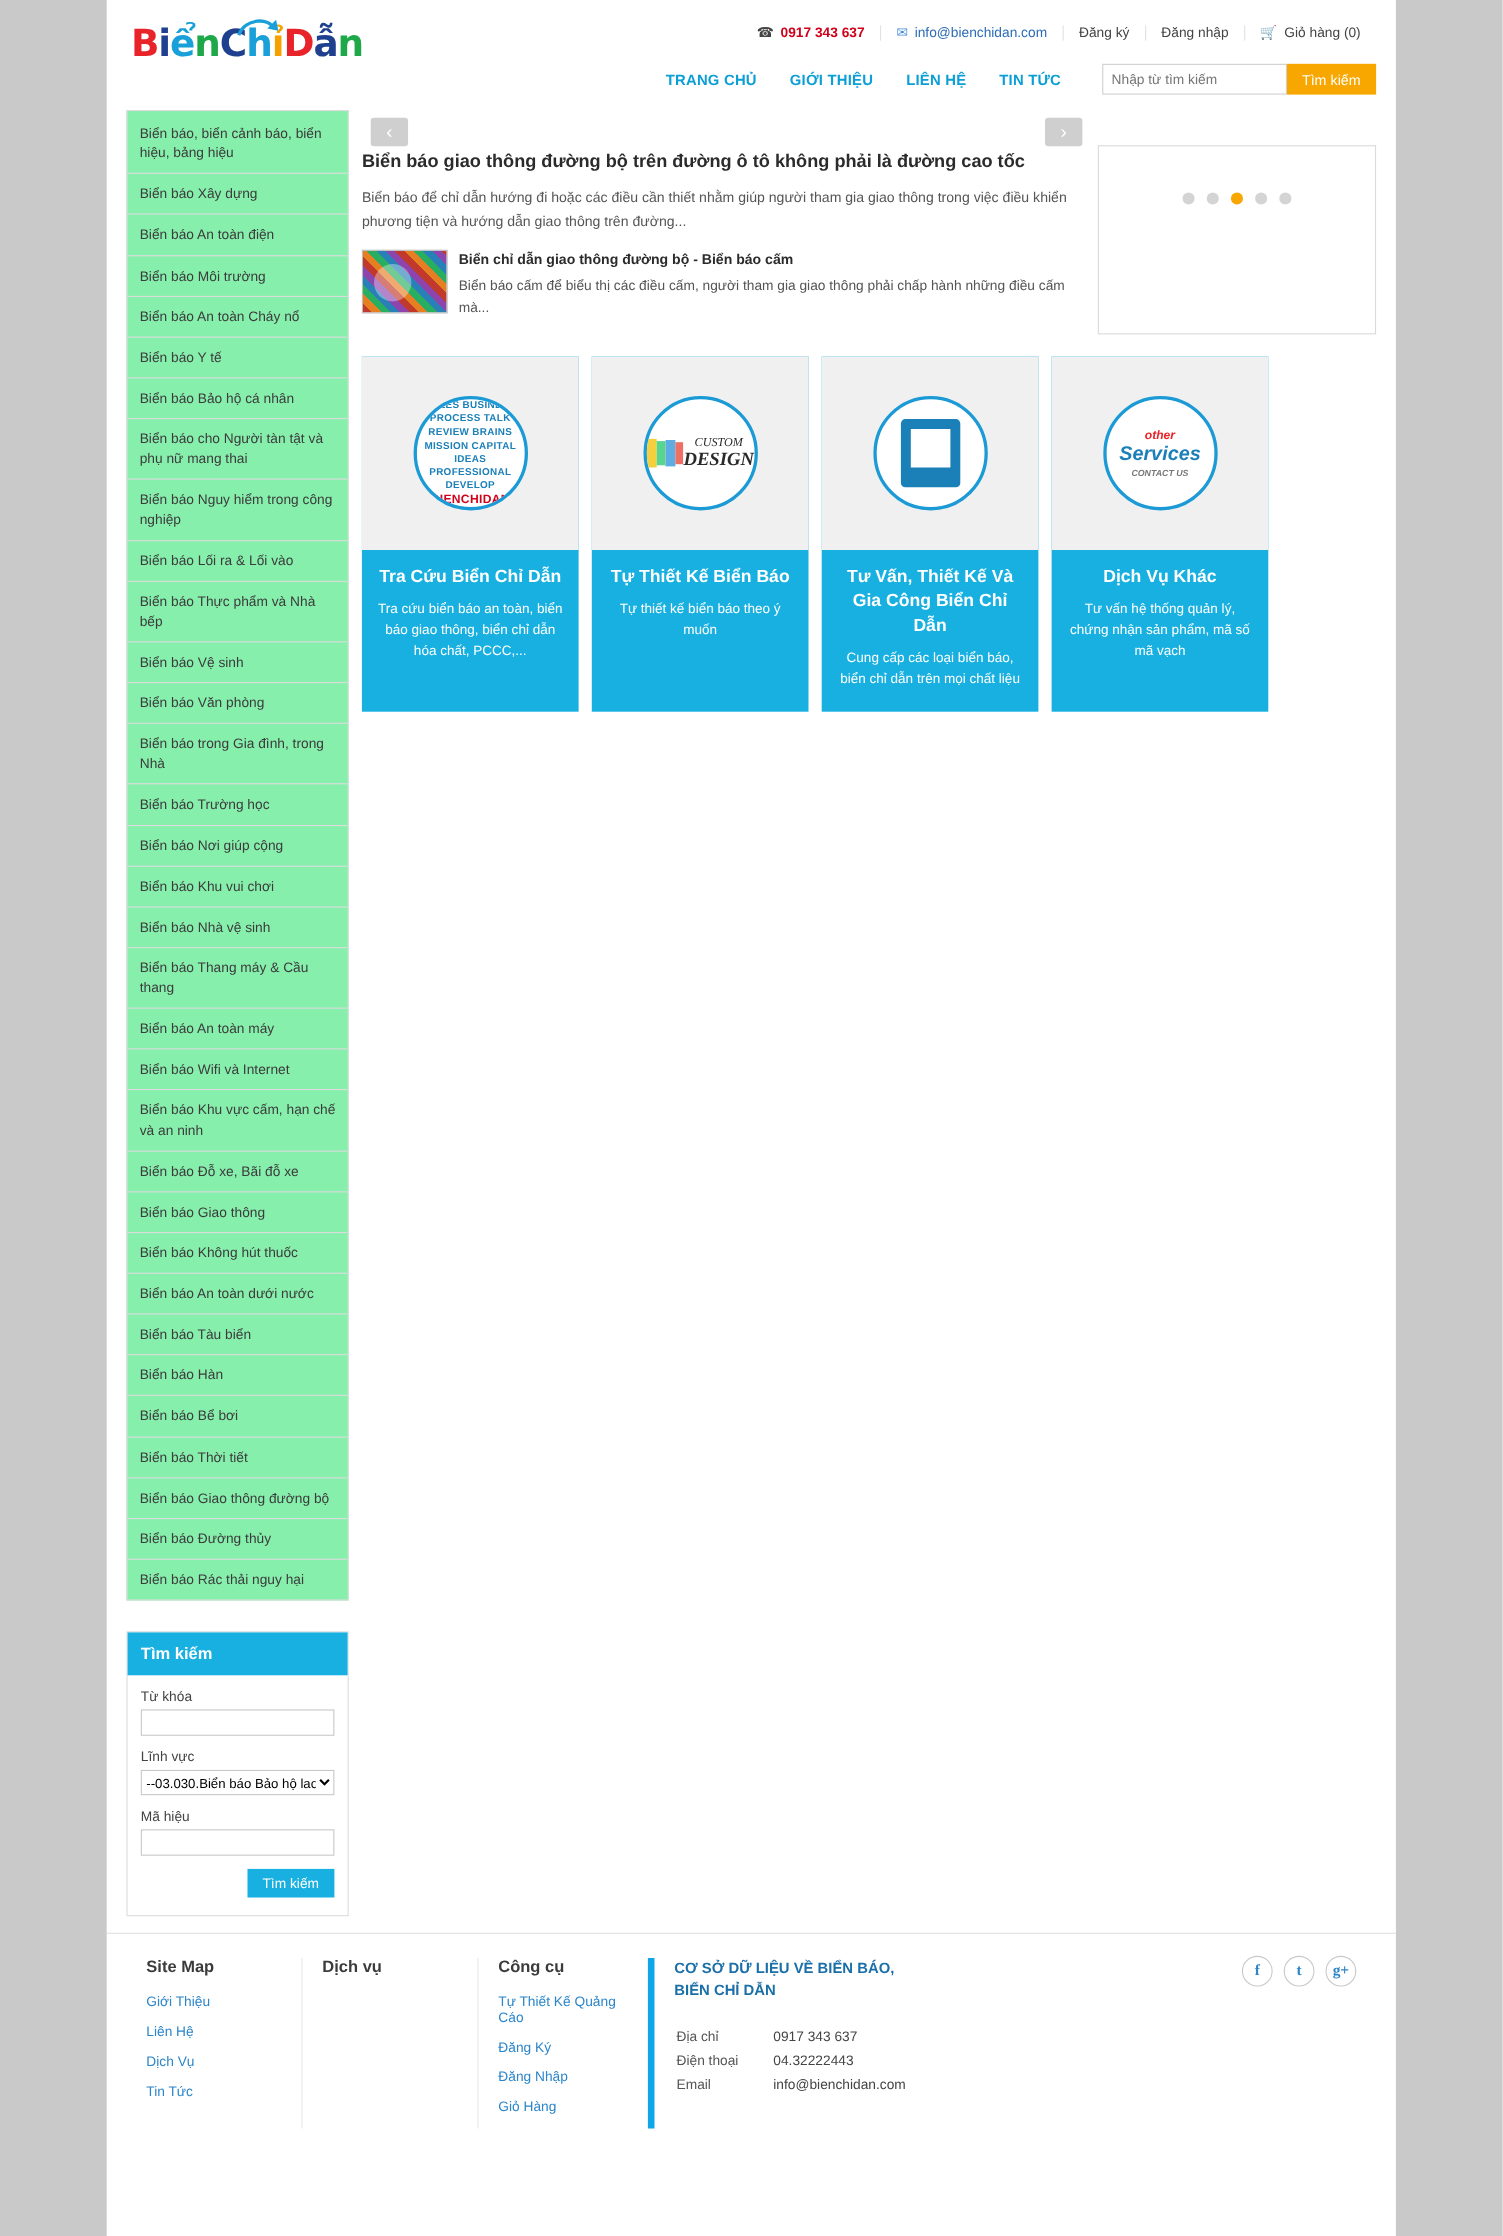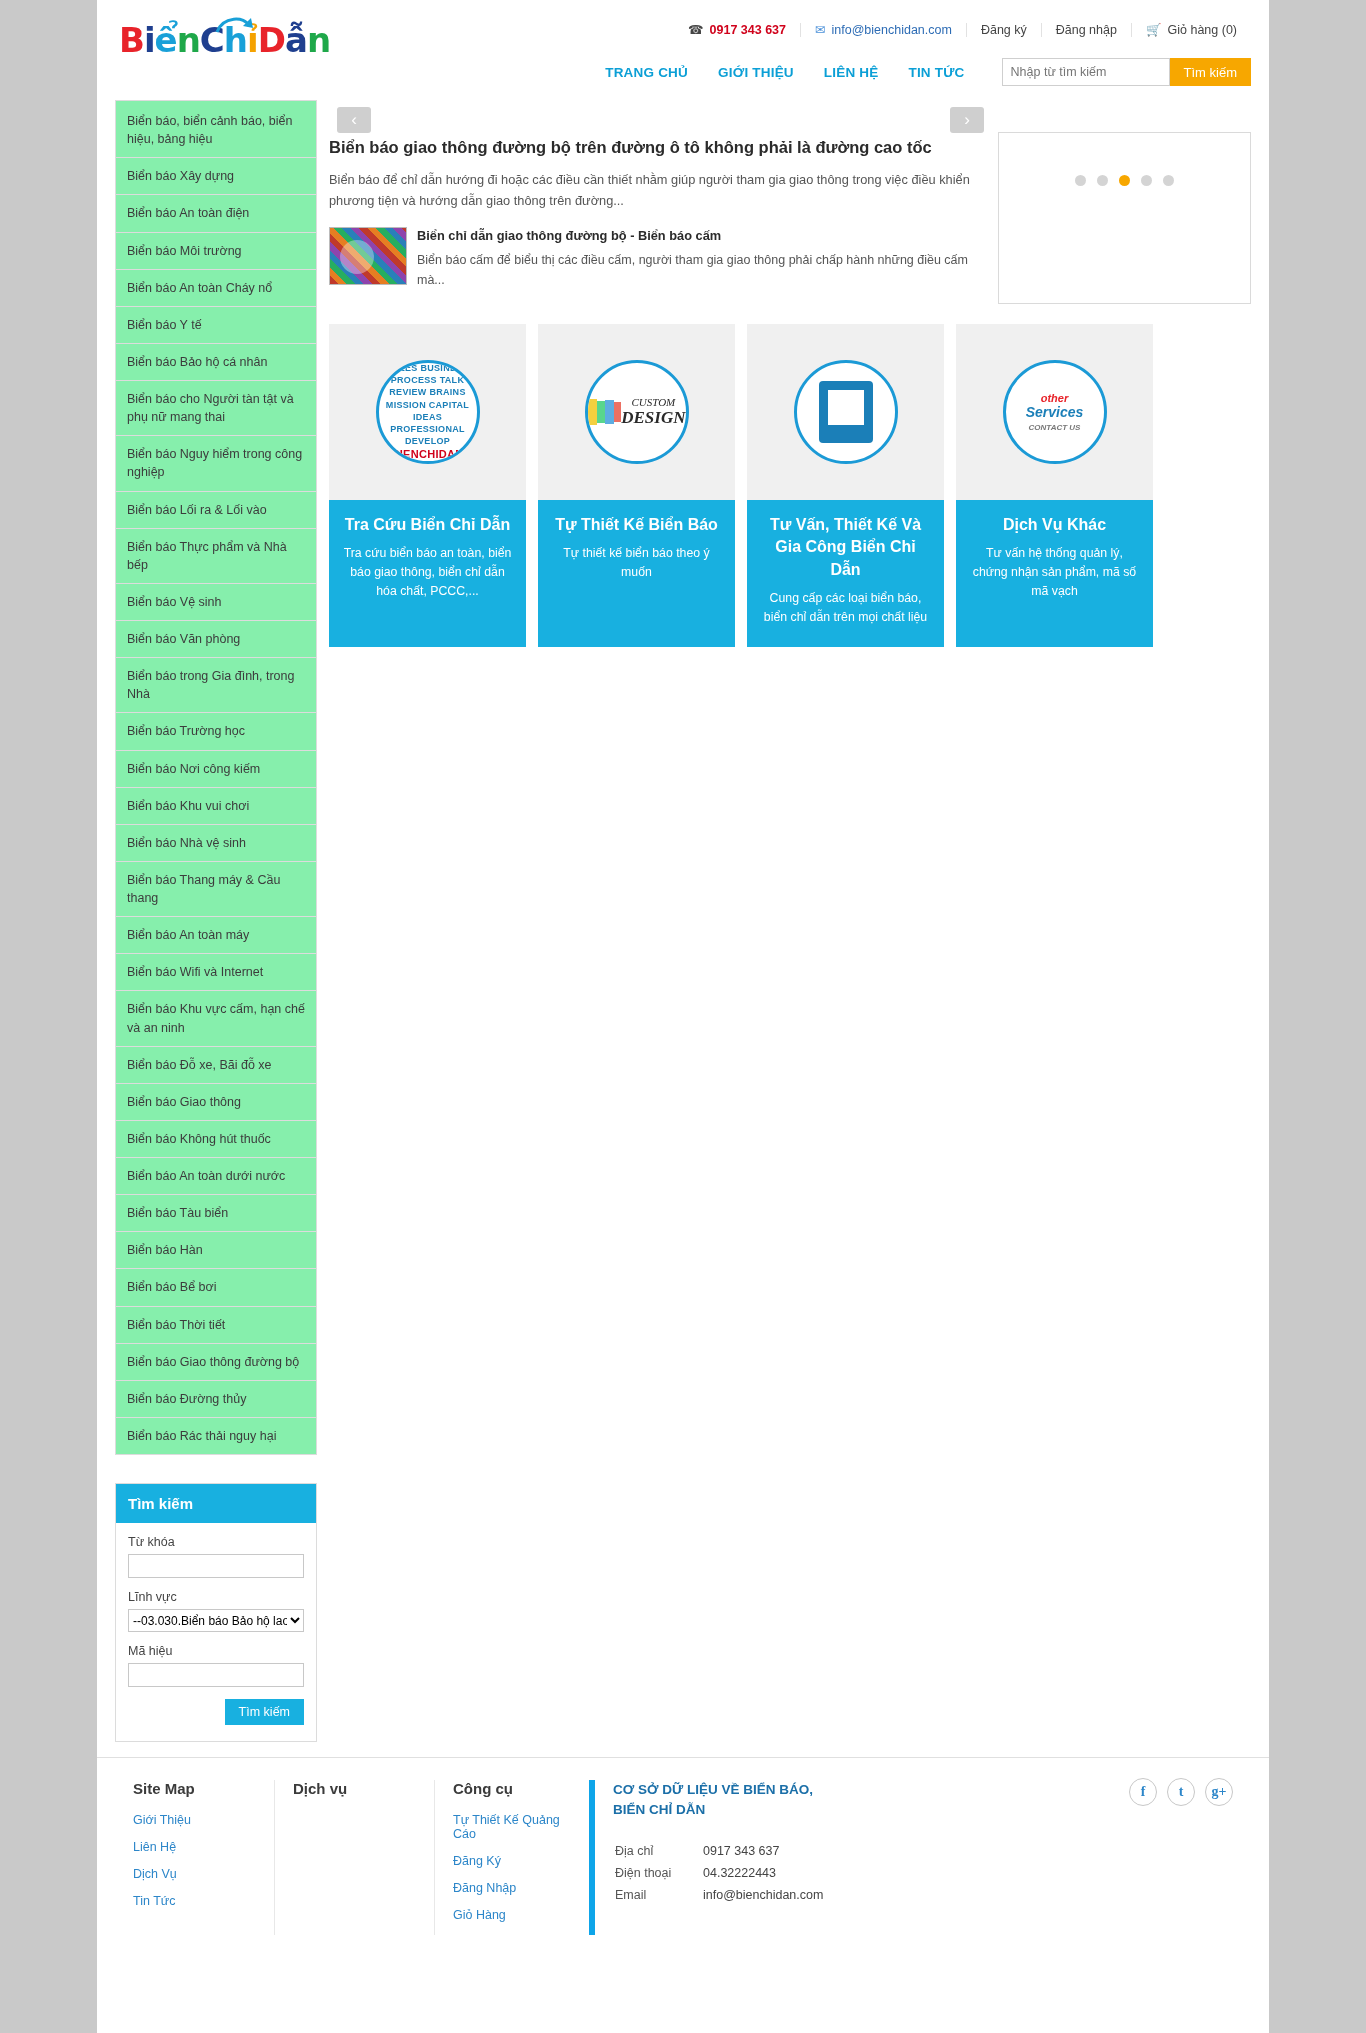--- a/index.html
+++ b/index.html
@@ -307,21 +307,21 @@
   }
   .c1 { font-size: 9px; color: #1b7fb8; font-weight: bold; letter-spacing: .3px; line-height: 1.35; padding: 6px; }
   .c1 b { display: block; color: #d0021b; font-size: 11px; }
   .c2 { font-family: "Liberation Serif", serif; font-style: italic; color: #2a2a2a; }
   .c2 .s { font-size: 11px; display: block; }
   .c2 .b { font-size: 17px; font-weight: bold; display: block; }
   .c3-dev { width: 54px; height: 62px; background: #1b7fb8; border-radius: 4px; position: relative; }
   .c3-dev:after { content:""; position:absolute; left:9px; top:9px; right:9px; bottom:18px; background:#fff; }
   .c4 { color: #1b7fb8; font-weight: bold; font-style: italic; }
   .c4 .s { font-size: 11px; color: #e8232a; display: block; }
-  .c4 .b { font-size: 14px; display: block; }
+  .c4 .b { font-size: 18px; display: block; }
   .c4 .t { font-size: 8px; color: #777; display: block; margin-top: 3px; }
   
   .footer {
     border-top: 1px solid #e0e0e0;
     display: flex;
     padding: 22px 18px 26px 18px;
   }
   .fcol { padding: 0 18px; }
   .fcol.c1w { width: 160px; border-right: 1px solid #e8e8e8; }
   .fcol.c2w { width: 160px; border-right: 1px solid #e8e8e8; }
@@ -434,21 +434,21 @@
         <div class="cat">Biển báo Y tế</div>
         <div class="cat">Biển báo Bảo hộ cá nhân</div>
         <div class="cat">Biển báo cho Người tàn tật và phụ nữ mang thai</div>
         <div class="cat">Biển báo Nguy hiểm trong công nghiệp</div>
         <div class="cat">Biển báo Lối ra &amp; Lối vào</div>
         <div class="cat">Biển báo Thực phẩm và Nhà bếp</div>
         <div class="cat">Biển báo Vệ sinh</div>
         <div class="cat">Biển báo Văn phòng</div>
         <div class="cat">Biển báo trong Gia đình, trong Nhà</div>
         <div class="cat">Biển báo Trường học</div>
-        <div class="cat">Biển báo Nơi công kiếm</div>
+        <div class="cat">Biển báo Nơi giúp cộng</div>
         <div class="cat">Biển báo Khu vui chơi</div>
         <div class="cat">Biển báo Nhà vệ sinh</div>
         <div class="cat">Biển báo Thang máy &amp; Cầu thang</div>
         <div class="cat">Biển báo An toàn máy</div>
         <div class="cat">Biển báo Wifi và Internet</div>
         <div class="cat">Biển báo Khu vực cấm, hạn chế và an ninh</div>
         <div class="cat">Biển báo Đỗ xe, Bãi đỗ xe</div>
         <div class="cat">Biển báo Giao thông</div>
         <div class="cat">Biển báo Không hút thuốc</div>
         <div class="cat">Biển báo An toàn dưới nước</div>

